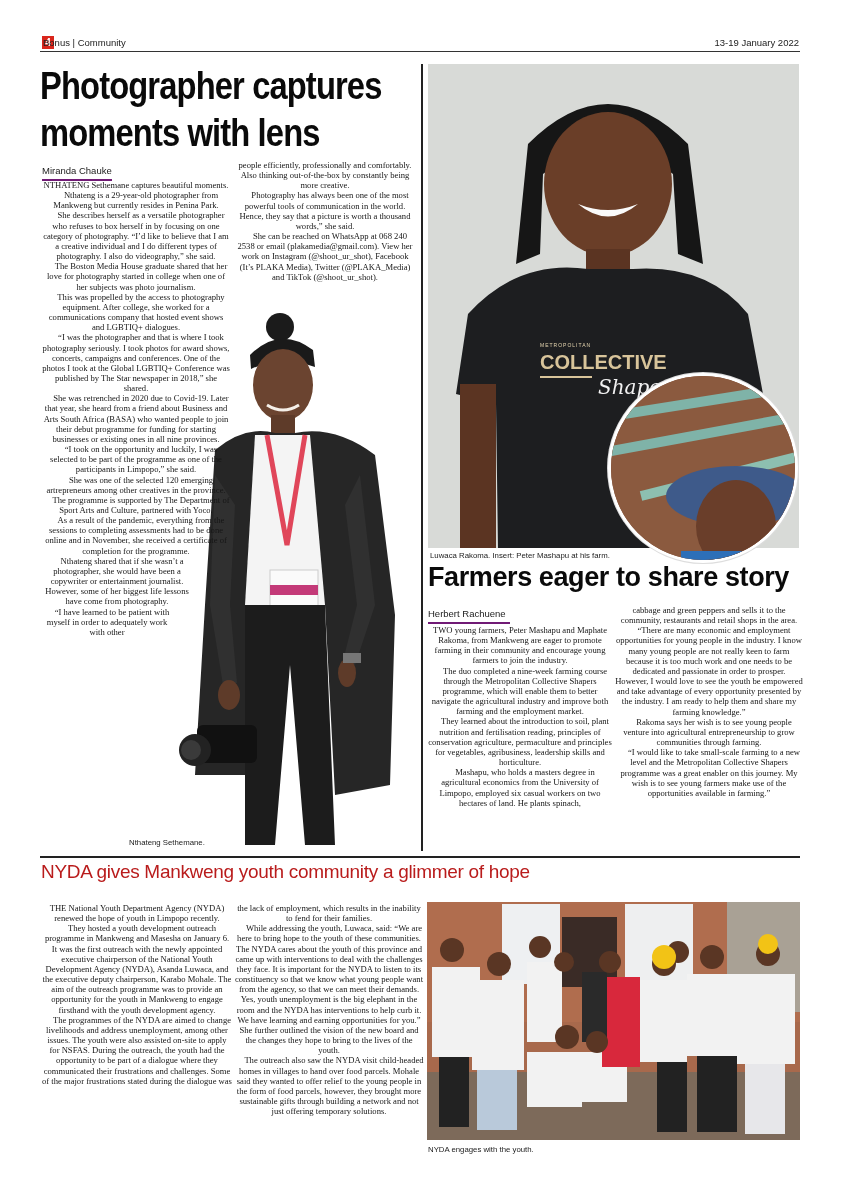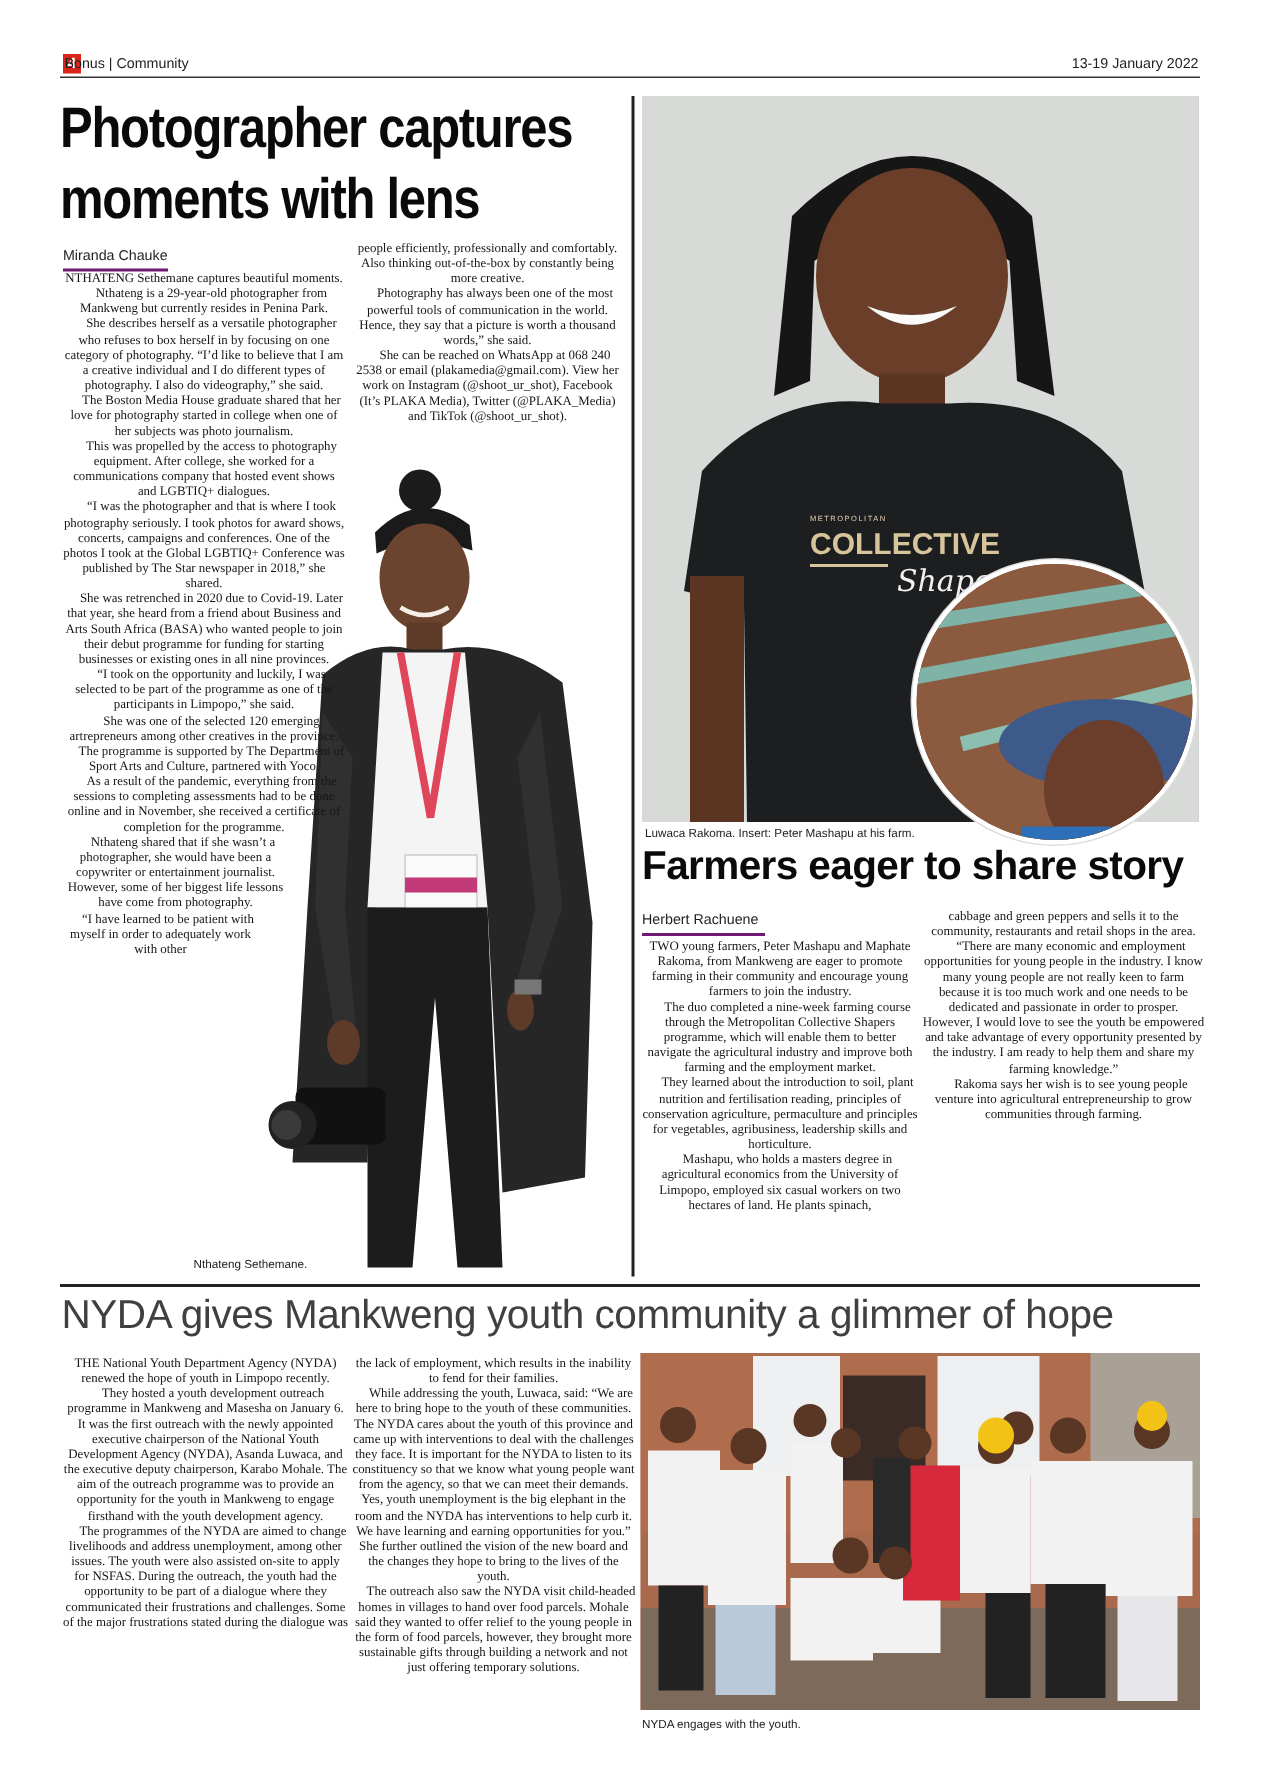--- a/index.html
+++ b/index.html
@@ -22,29 +22,29 @@
   .byline { font-family: "Liberation Sans", sans-serif; font-size: 9.5px; color: #222; padding-bottom: 3px; border-bottom: 2px solid #701a75; display: inline-block; }
 
   .body-text { font-size: 8.6px; line-height: 10.15px; color: #161616; text-align: center; }
   .body-text p { text-indent: 10px; }
   .body-text p.first { text-indent: 0; }
 
   .caption { font-family: "Liberation Sans", sans-serif; font-size: 7.8px; color: #222; }
 
   
   .photo-photographer { left: 175px; top: 305px; width: 240px; height: 550px; }
-  .photo-farmer-main { left: 428px; top: 64px; width: 371px; height: 484px; background: #a3a3a3; overflow: hidden; }
+  .photo-farmer-main { left: 428px; top: 64px; width: 371px; height: 484px; background: #15803d; overflow: hidden; }
   .photo-inset { left: 608px; top: 373px; width: 190px; height: 190px; border-radius: 50%; border: 3px solid #fff; overflow: hidden; background: #7a4a34; box-shadow: 0 0 0 1px #ddd; }
   .photo-nyda { left: 427px; top: 902px; width: 373px; height: 238px; overflow: hidden; background: #a56548; }
 
   .vdivider { left: 421px; top: 64px; width: 1.5px; height: 787px; background: #222; }
   .hdivider { left: 40px; top: 856px; width: 760px; height: 1.5px; background: #222; }
 
   .headline-farmers { left: 428px; top: 562px; font-family: "Liberation Sans", sans-serif; font-weight: bold; font-size: 27px; letter-spacing: -0.4px; color: #0a0a0a; white-space: nowrap; text-align: right; }
-  .headline-nyda { left: 41px; top: 861px; font-family: "Liberation Sans", sans-serif; font-size: 27px; color: #404040; white-space: nowrap; letter-spacing: -0.3px; }
+  .headline-nyda { left: 41px; top: 861px; font-family: "Liberation Sans", sans-serif; font-size: 19px; color: #b91c1c; white-space: nowrap; letter-spacing: -0.3px; }
 </style>
 </head>
 <body>
 
 <div class="abs page-num">4</div>
 <div class="abs section-label">Bonus | Community</div>
 <div class="abs issue-date">13-19 January 2022</div>
 <div class="abs header-rule"></div>
 
 <div class="abs headline-condensed">
@@ -161,20 +161,21 @@
   <p class="first">TWO young farmers, Peter Mashapu and Maphate Rakoma, from Mankweng are eager to promote farming in their community and encourage young farmers to join the industry.</p>
   <p>The duo completed a nine-week farming course through the Metropolitan Collective Shapers programme, which will enable them to better navigate the agricultural industry and improve both farming and the employment market.</p>
   <p>They learned about the introduction to soil, plant nutrition and fertilisation reading, principles of conservation agriculture, permaculture and principles for vegetables, agribusiness, leadership skills and horticulture.</p>
   <p>Mashapu, who holds a masters degree in agricultural economics from the University of Limpopo, employed six casual workers on two hectares of land. He plants spinach,</p>
 </div>
 
 <div class="abs body-text" style="left:615px; top:605px; width:188px;">
   <p class="first">cabbage and green peppers and sells it to the community, restaurants and retail shops in the area.</p>
   <p>“There are many economic and employment opportunities for young people in the industry. I know many young people are not really keen to farm because it is too much work and one needs to be dedicated and passionate in order to prosper. However, I would love to see the youth be empowered and take advantage of every opportunity presented by the industry. I am ready to help them and share my farming knowledge.”</p>
   <p>Rakoma says her wish is to see young people venture into agricultural entrepreneurship to grow communities through farming.</p>
+  <p>“I would like to take small-scale farming to a new level and the Metropolitan Collective Shapers programme was a great enabler on this journey. My wish is to see young farmers make use of the opportunities available in farming.”</p>
 </div>
 
 <div class="abs hdivider"></div>
 
 <div class="abs headline-nyda">NYDA gives Mankweng youth community a glimmer of hope</div>
 
 <div class="abs body-text" style="left:42px; top:903px; width:190px;">
   <p class="first">THE National Youth Department Agency (NYDA) renewed the hope of youth in Limpopo recently.</p>
   <p>They hosted a youth development outreach programme in Mankweng and Masesha on January 6. It was the first outreach with the newly appointed executive chairperson of the National Youth Development Agency (NYDA), Asanda Luwaca, and the executive deputy chairperson, Karabo Mohale. The aim of the outreach programme was to provide an opportunity for the youth in Mankweng to engage firsthand with the youth development agency.</p>
   <p>The programmes of the NYDA are aimed to change livelihoods and address unemployment, among other issues. The youth were also assisted on-site to apply for NSFAS. During the outreach, the youth had the opportunity to be part of a dialogue where they communicated their frustrations and challenges. Some of the major frustrations stated during the dialogue was</p>

